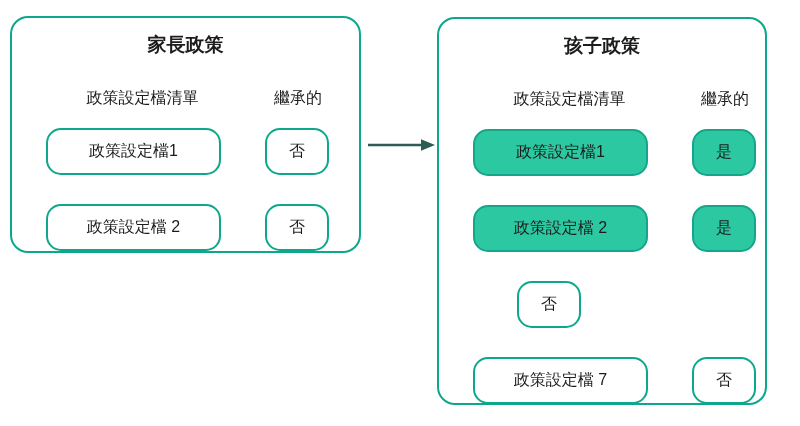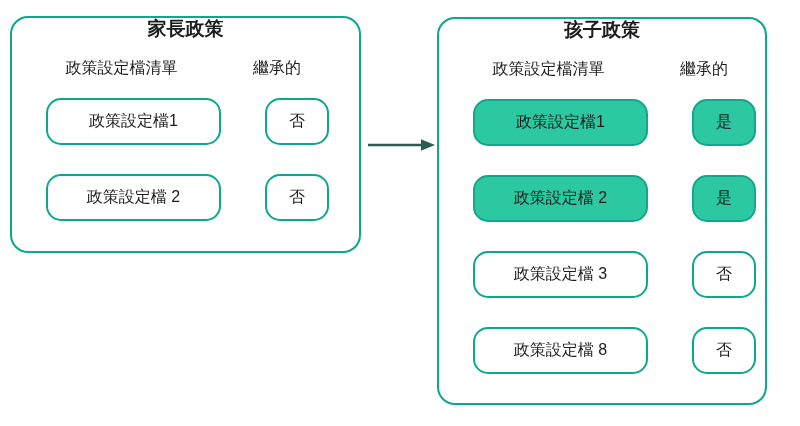--- a/index.html
+++ b/index.html
@@ -15,30 +15,30 @@
   }
   .panel {
     position: absolute;
     background: #ffffff;
     border: 2px solid var(--panel-border, #0da88c);
     border-radius: 18px;
   }
   .panel.parent { left: 10px;  top: 16px; width: 351px; height: 237px; }
   .panel.child  { left: 437px; top: 17px; width: 330px; height: 388px; }
   .panel-title {
-    margin-top: 0;
+    margin-top: 16px;
     line-height: 22px;
     text-align: center;
     font-size: 19px;
     font-weight: bold;
   }
   .col-headers {
     display: flex;
-    margin-top: 18px;
-    padding-left: 22px;
+    margin-top: 32px;
+    padding-left: 43px;
     line-height: 20px;
     font-size: 16px;
   }
   .col-header.profiles  { width: 175px; text-align: center; }
   .col-spacer           { width: 44px; }
   .col-header.inherited { width: 64px;  text-align: left; }
   .rows {
     margin-top: 20px;
     padding-left: 34px;
     display: flex;
@@ -103,23 +103,22 @@
     <div class="rows">
         <div class="row">
           <div class="pill profile highlight">政策設定檔1</div>
           <div class="pill inherited highlight">是</div>
         </div>
         <div class="row">
           <div class="pill profile highlight">政策設定檔 2</div>
           <div class="pill inherited highlight">是</div>
         </div>
         <div class="row">
-          <div class="pill profile">政策設定檔 3</div>
           <div class="pill inherited">否</div>
         </div>
         <div class="row">
-          <div class="pill profile">政策設定檔 8</div>
+          <div class="pill profile">政策設定檔 7</div>
           <div class="pill inherited">否</div>
         </div>
       </div>
   </div>
 
 </div>
 
 </body></html>

